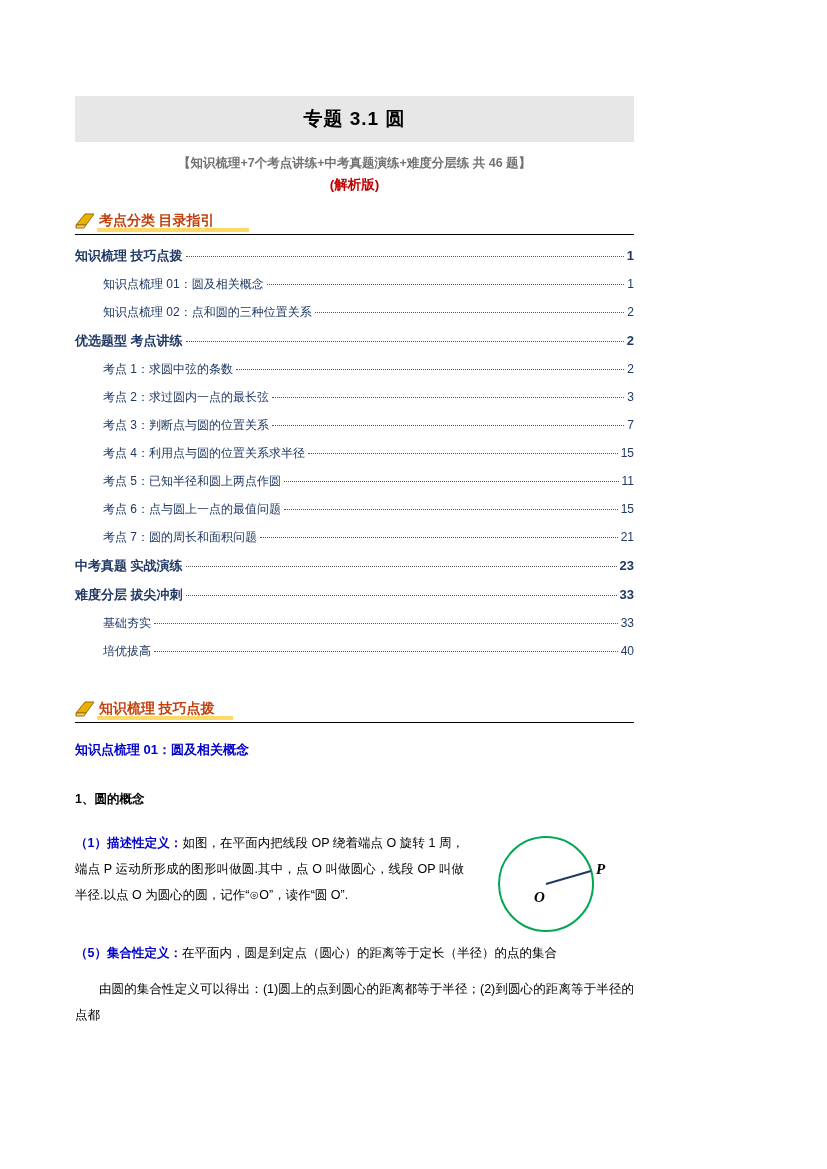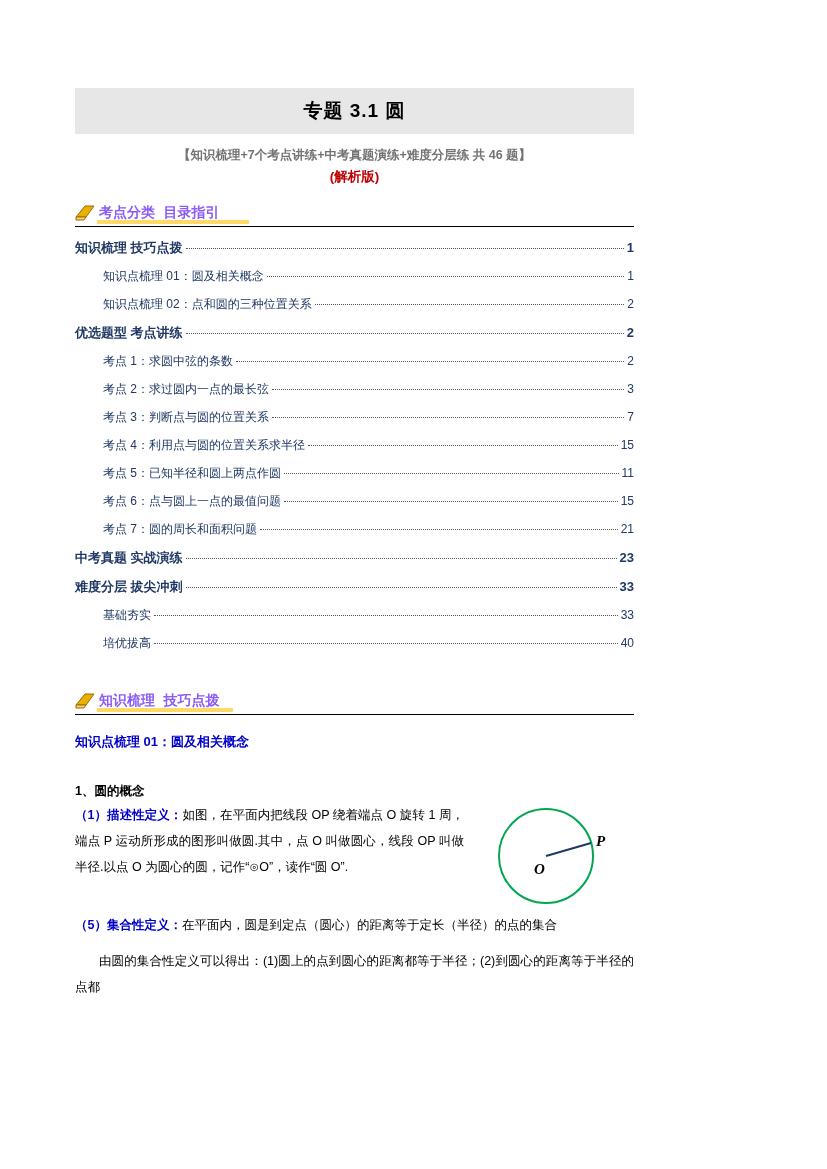--- a/index.html
+++ b/index.html
@@ -14,21 +14,21 @@
     color: #000;
     position: relative;
     overflow: hidden;
   }
   .page {
     position: absolute;
     left: 0; top: 0;
     width: 709px;
     height: 1169px;
     box-sizing: border-box;
-    padding: 0 75px;
+    padding: 8px 75px;
   }
 
   
   .title-banner {
     margin-top: 88px;
     background: #e7e7e7;
     height: 46px;
     display: flex;
     align-items: center;
     justify-content: center;
@@ -66,24 +66,24 @@
     position: relative;
   }
   .sec-head .badge {
     width: 20px; height: 17px;
     margin-right: 4px;
     flex: none;
     position: relative;
     top: -1px;
   }
   .sec-head .txt {
-    font-family: Liberation Mono, monospace;
+    font-family: Liberation Serif, serif;
     font-weight: bold;
     font-size: 14px;
-    color: #8b5cf6;
+    color: #c2410c;
     padding-bottom: 0px;
     position: relative;
     z-index: 2;
   }
   .sec-head .underline {
     position: absolute;
     left: 22px;
     bottom: -2px;
     height: 4px;
     background: #ffd966;
@@ -146,21 +146,21 @@
     color: #0000c8;
   }
   .body-h {
     margin-top: 32px;
     font-family: "Liberation Sans", sans-serif;
     font-weight: bold;
     font-size: 12.5px;
     color: #000;
   }
   .para {
-    margin-top: 2px;
+    margin-top: 22px;
     font-family: "Liberation Sans", sans-serif;
     font-size: 12.5px;
     line-height: 26px;
     color: #000;
     text-align: justify;
   }
   .para .blue { color: #0000c8; font-weight: bold; }
   .indent { text-indent: 24px; }
 
   .flowwrap { position: relative; }

